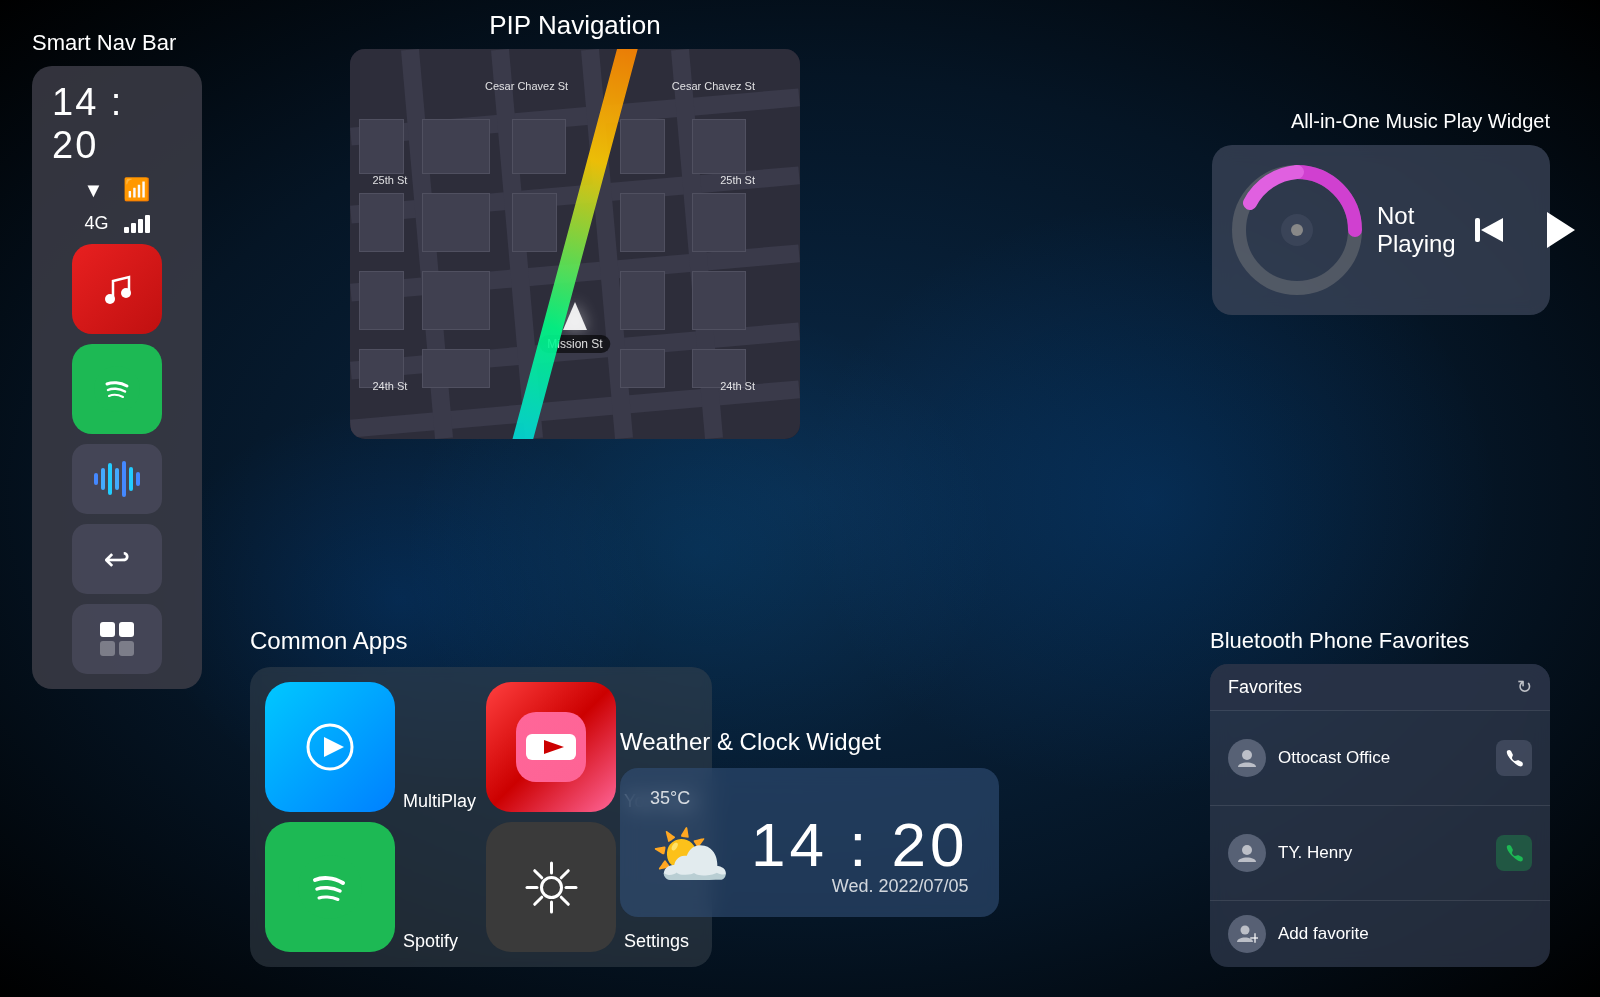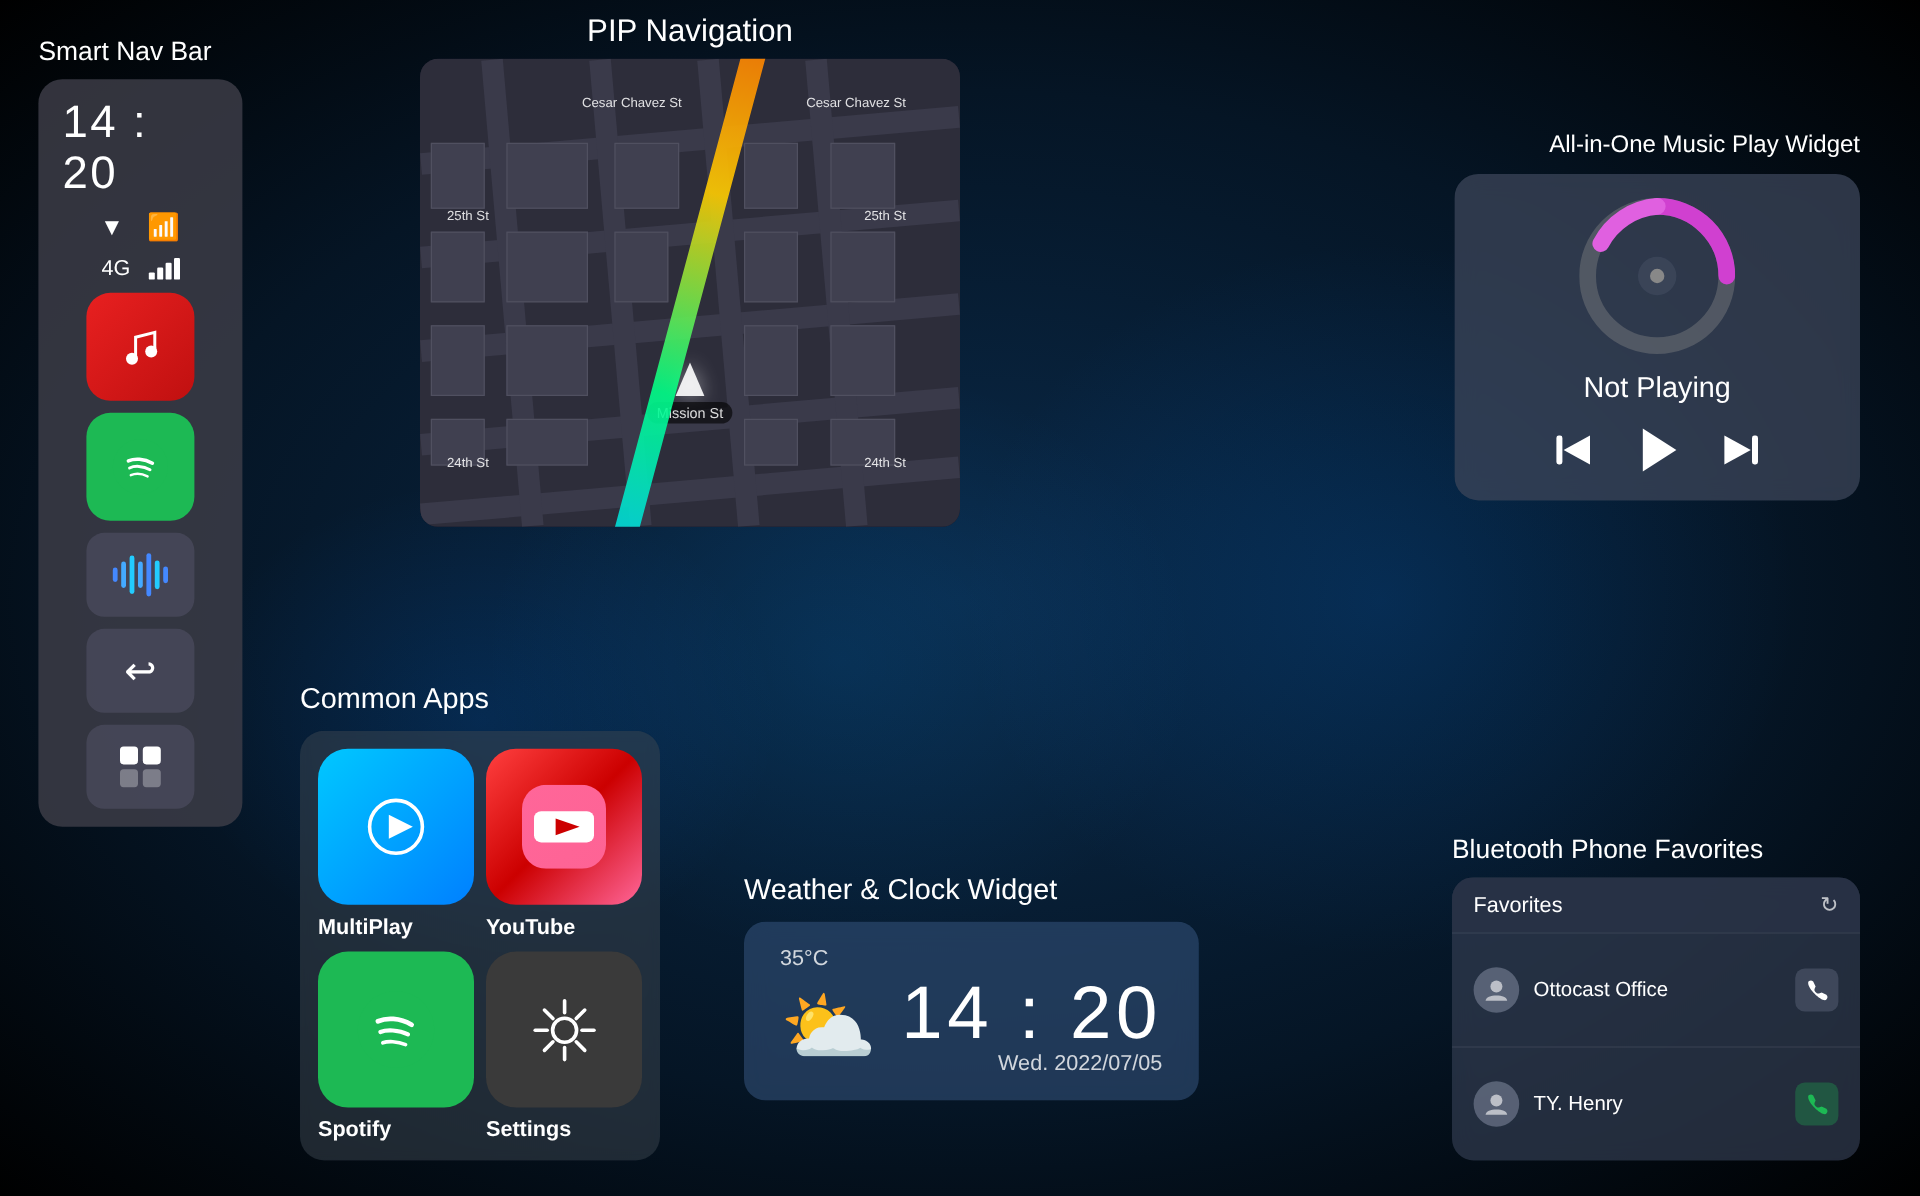--- a/index.html
+++ b/index.html
@@ -257,25 +257,24 @@
       display: grid;
       grid-template-columns: 1fr 1fr;
       gap: 10px;
       background: rgba(60,70,80,0.5);
       padding: 15px;
       border-radius: 20px;
       backdrop-filter: blur(5px);
     }
     .app-item {
       display: flex;
-      flex-direction: column;
-      align-items: flex-start;
+      flex-direction: row;
+      align-items: flex-end;
       gap: 8px;
       cursor: pointer;
-      font-weight: bold;
     }
     .app-icon {
       width: 130px;
       height: 130px;
       border-radius: 25px;
       display: flex;
       align-items: center;
       justify-content: center;
     }
     .app-icon-multiplay {
@@ -336,21 +335,20 @@
       right: 50px;
       top: 110px;
     }
     .music-widget {
       background: rgba(60,70,90,0.75);
       border-radius: 20px;
       padding: 20px;
       width: 338px;
       backdrop-filter: blur(10px);
       display: flex;
-      flex-direction: column;
       align-items: center;
       gap: 15px;
     }
     .music-disc {
       width: 130px;
       height: 130px;
       position: relative;
     }
     .music-status {
       font-size: 24px;
@@ -766,14 +764,25 @@
         </div>
         <span class="bt-contact-name">TY. Henry</span>
       </div>
       <div class="bt-phone-btn bt-phone-green">
         <svg width="20" height="20" viewBox="0 0 20 20" fill="#1DB954">
           <path d="M3 3 C3 3 5 1 7 3 L9 7 C9 7 8 9 8 10 C8 11 10 13 11 13 C12 13 14 12 14 12 L18 14 C20 16 18 18 18 18 C15 21 1 8 3 3Z"></path>
         </svg>
       </div>
     </div>
 
+    <div class="bt-add-contact">
+      <div class="bt-add-icon">
+        <svg width="22" height="22" viewBox="0 0 22 22" fill="none">
+          <circle cx="9" cy="7" r="4.5" fill="rgba(255,255,255,0.6)"></circle>
+          <path d="M1 19 C1 13 17 13 17 19" fill="rgba(255,255,255,0.6)"></path>
+          <line x1="19" y1="11" x2="19" y2="19" stroke="rgba(255,255,255,0.6)" stroke-width="2" stroke-linecap="round"></line>
+          <line x1="15" y1="15" x2="23" y2="15" stroke="rgba(255,255,255,0.6)" stroke-width="2" stroke-linecap="round"></line>
+        </svg>
+      </div>
+      <span class="bt-add-label">Add favorite</span>
+    </div>
   </div>
 </div>
 
 </body></html>

